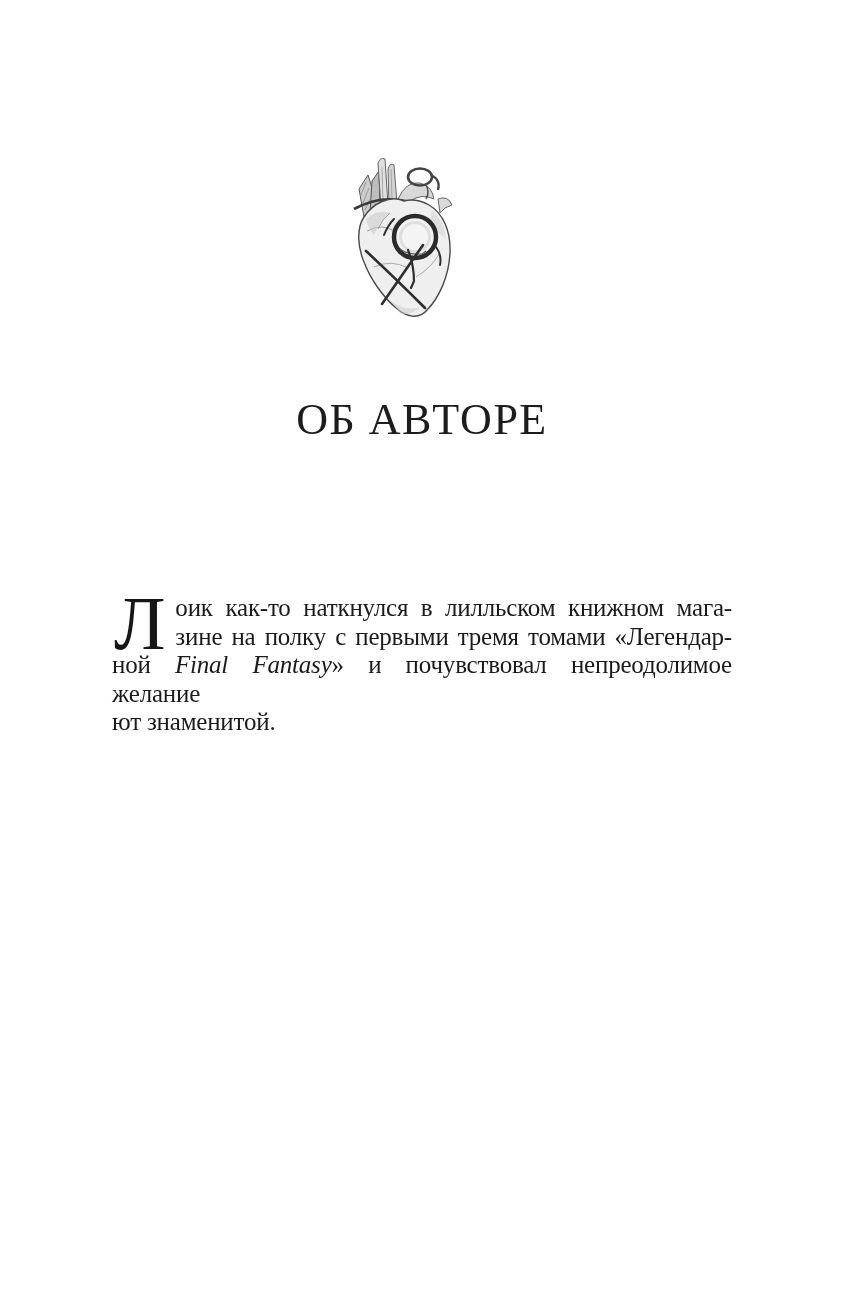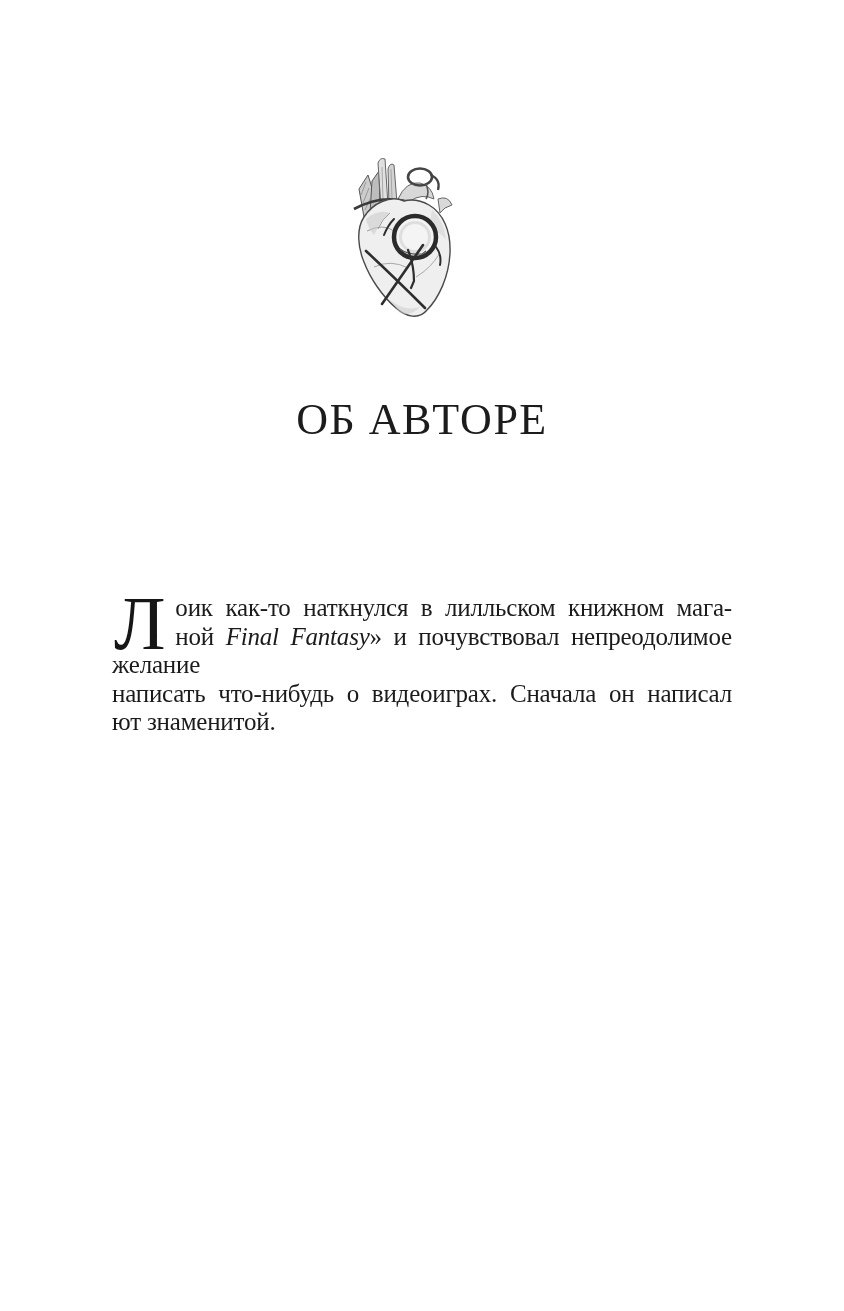--- a/index.html
+++ b/index.html
@@ -121,18 +121,18 @@
         <path d="M86,92 Q92,100 90,110" stroke="#2e2e2e" stroke-width="2" fill="none" stroke-linecap="round"></path>
       </g>
     </svg>
   </div>
 
   <h1 class="title">ОБ АВТОРЕ</h1>
 
   <div class="paragraph">
     <span class="dropcap">Л</span>
     <div class="ln">оик как-то наткнулся в лилльском книжном мага-</div>
+    <div class="ln">зине на полку с первыми тремя томами «Легендар-</div>
     <div class="ln"><span>ной </span><span class="italic">Final Fantasy</span><span>» и почувствовал непреодолимое желание</span></div>
-    <div class="ln">написать что-нибудь о видеоиграх. Сначала он написал</div>
     <div class="ln last">ют знаменитой.</div>
   </div>
 
 </div>
 
 </body></html>

